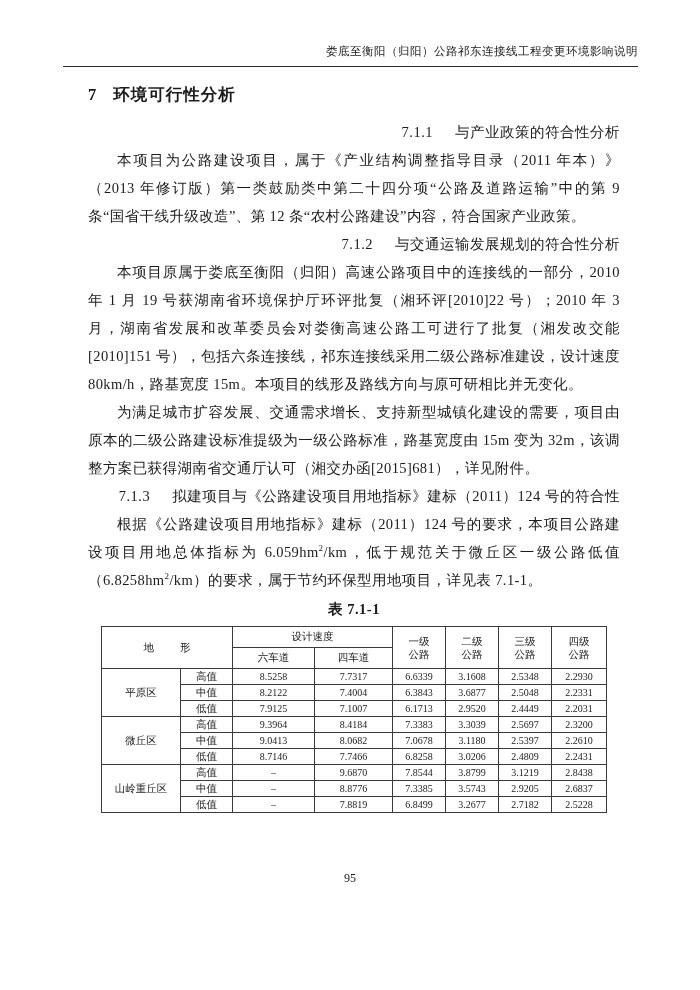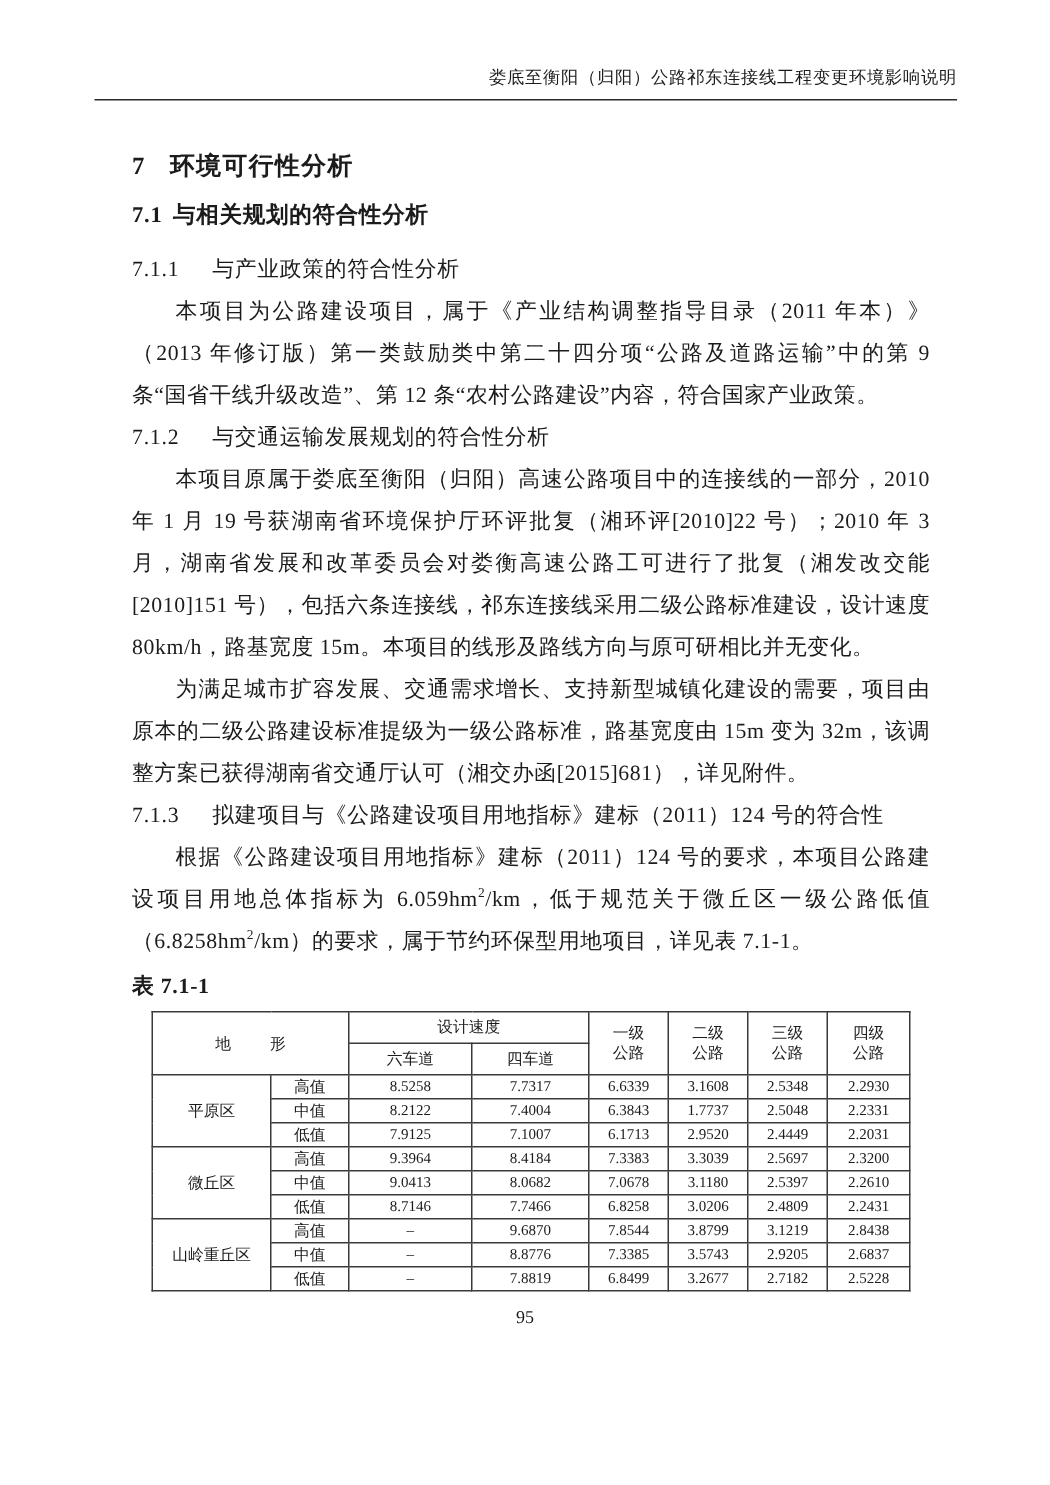--- a/index.html
+++ b/index.html
@@ -19,21 +19,21 @@
     left: 63px;
     right: 62px;
     text-align: right;
     font-size: 11.5px;
     letter-spacing: 0.5px;
     padding-bottom: 7px;
     border-bottom: 1.4px solid #2a2a2a;
   }
   .content {
     position: absolute;
-    top: 100px;
+    top: 84px;
     left: 88px;
     right: 80px;
   }
   .h1 {
     font-family: "Liberation Sans", "DejaVu Sans", sans-serif;
     font-weight: bold;
     font-size: 16.5px;
     margin: 0 0 12px 0;
     letter-spacing: 1px;
   }
@@ -45,34 +45,35 @@
     margin: 0 0 13px 0;
     letter-spacing: 0.5px;
   }
   .h2 .num { margin-right: 7px; font-family: "Liberation Serif", serif; }
   .h3 {
     font-size: 14.5px;
     font-weight: normal;
     line-height: 28px;
     margin: 0;
     letter-spacing: 0.5px;
+    text-align: right;
   }
   .h3 .num { margin-right: 22px; }
   p.body {
     font-size: 14.5px;
     line-height: 28px;
     text-align: justify;
     text-indent: 2em;
     margin: 0;
     letter-spacing: 0.4px;
   }
   sup.sp { font-size: 9px; line-height: 0; }
   .caption {
     display: flex;
-    justify-content: space-between;
+    justify-content: center;
     gap: 55px;
     font-weight: bold;
     font-size: 14.5px;
     margin: 6px 0 7px 0;
     letter-spacing: 0.5px;
   }
   table.land-table {
     table-layout: fixed;
     border-collapse: collapse;
     width: 505px;
@@ -110,23 +111,20 @@
   <div class="doc-header">
     <span>娄底至衡阳（归阳）公路祁东连接线工程变更环境影响说明</span>
   </div>
 
   <div class="content">
 
     <div class="h1">
       <span class="num">7</span><span>环境可行性分析</span>
     </div>
 
-    <div class="h2">
-      <span class="num">7.1</span><span>与相关规划的符合性分析</span>
-    </div>
 
     <div class="h3">
       <span class="num">7.1.1</span><span>与产业政策的符合性分析</span>
     </div>
 
     <p class="body">本项目为公路建设项目，属于《产业结构调整指导目录（2011 年本）》（2013 年修订版）第一类鼓励类中第二十四分项“公路及道路运输”中的第 9 条“国省干线升级改造”、第 12 条“农村公路建设”内容，符合国家产业政策。</p>
 
     <div class="h3">
       <span class="num">7.1.2</span><span>与交通运输发展规划的符合性分析</span>
     </div>
@@ -197,21 +195,21 @@
             <td>6.6339</td>
             <td>3.1608</td>
             <td>2.5348</td>
             <td>2.2930</td>
           </tr>
           <tr>
             <td class="level">中值</td>
             <td>8.2122</td>
             <td>7.4004</td>
             <td>6.3843</td>
-            <td>1.7737</td>
+            <td>3.6877</td>
             <td>2.5048</td>
             <td>2.2331</td>
           </tr>
           <tr>
             <td class="level">低值</td>
             <td>7.9125</td>
             <td>7.1007</td>
             <td>6.1713</td>
             <td>2.9520</td>
             <td>2.4449</td>

